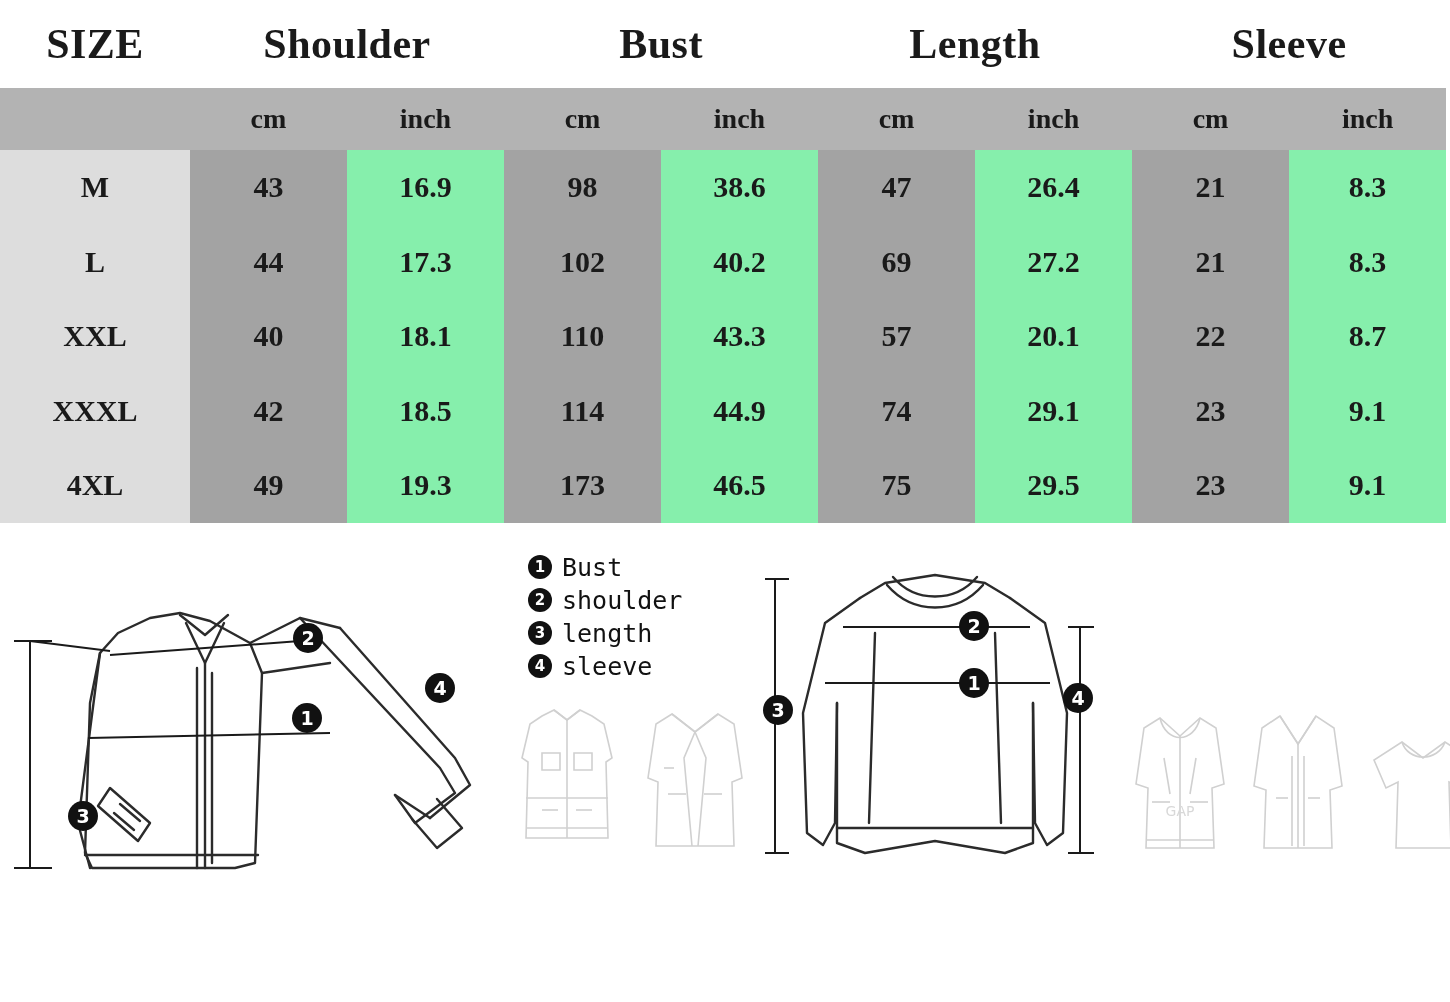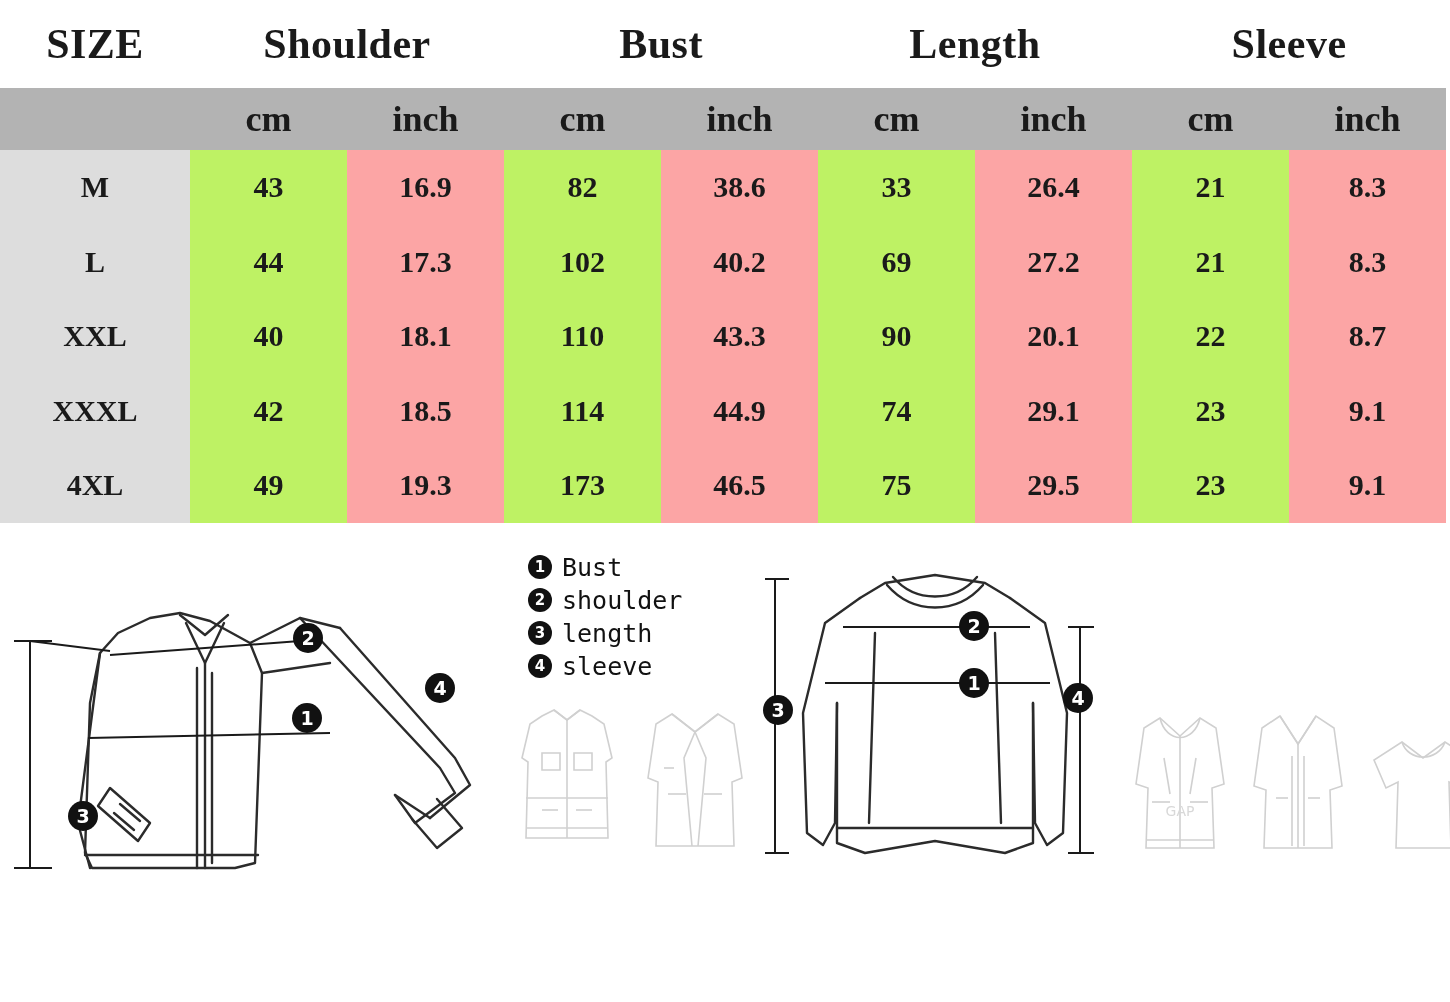--- a/index.html
+++ b/index.html
@@ -37,41 +37,41 @@
   col.c-unit   { width: 157px; }
 
   tr.head-main th {
     font-size: 42px;
     height: 88px;
     padding: 0;
     letter-spacing: 0.5px;
   }
   tr.head-unit td {
     background: #b3b3b3;
-    font-size: 36px;
+    font-size: 28px;
     height: 62px;
     padding: 0;
   }
   tr.head-unit td.blank {
     background: #b3b3b3;
   }
   tbody tr td {
     font-size: 30px;
     height: 74.5px;
     padding: 0;
   }
   td.sizecell {
     background: #dddddd;
     font-size: 30px;
   }
   td.shade {
-    background: #fca5a5;
+    background: #86efac;
   }
   td.plain {
-    background: #bef264;
+    background: #a3a3a3;
   }
 
   
   .diagrams {
     position: relative;
     width: 1450px;
     height: 410px;
   }
   .panel {
     position: absolute;
@@ -165,23 +165,23 @@
         <td>inch</td>
         <td>cm</td>
         <td>inch</td>
       </tr>
     </thead>
     <tbody>
       <tr>
         <td class="sizecell">M</td>
         <td class="plain">43</td>
         <td class="shade">16.9</td>
-        <td class="plain">82</td>
+        <td class="plain">98</td>
         <td class="shade">38.6</td>
-        <td class="plain">33</td>
+        <td class="plain">47</td>
         <td class="shade">26.4</td>
         <td class="plain">21</td>
         <td class="shade">8.3</td>
       </tr>
       <tr>
         <td class="sizecell">L</td>
         <td class="plain">44</td>
         <td class="shade">17.3</td>
         <td class="plain">102</td>
         <td class="shade">40.2</td>
@@ -189,21 +189,21 @@
         <td class="shade">27.2</td>
         <td class="plain">21</td>
         <td class="shade">8.3</td>
       </tr>
       <tr>
         <td class="sizecell">XXL</td>
         <td class="plain">40</td>
         <td class="shade">18.1</td>
         <td class="plain">110</td>
         <td class="shade">43.3</td>
-        <td class="plain">90</td>
+        <td class="plain">57</td>
         <td class="shade">20.1</td>
         <td class="plain">22</td>
         <td class="shade">8.7</td>
       </tr>
       <tr>
         <td class="sizecell">XXXL</td>
         <td class="plain">42</td>
         <td class="shade">18.5</td>
         <td class="plain">114</td>
         <td class="shade">44.9</td>

